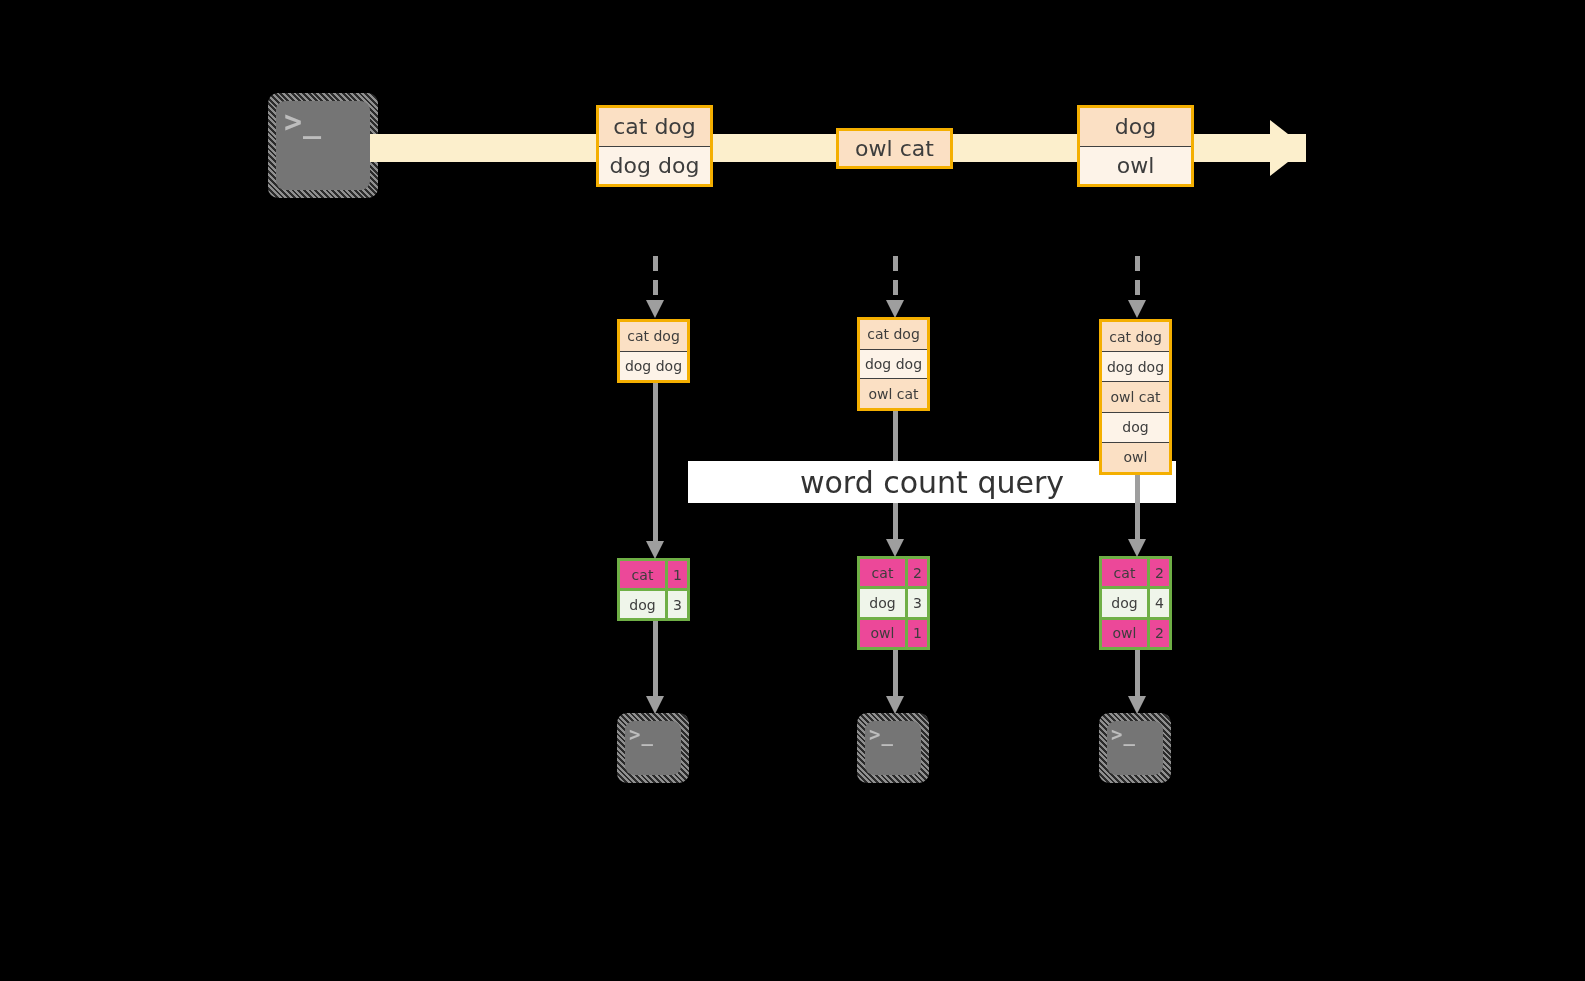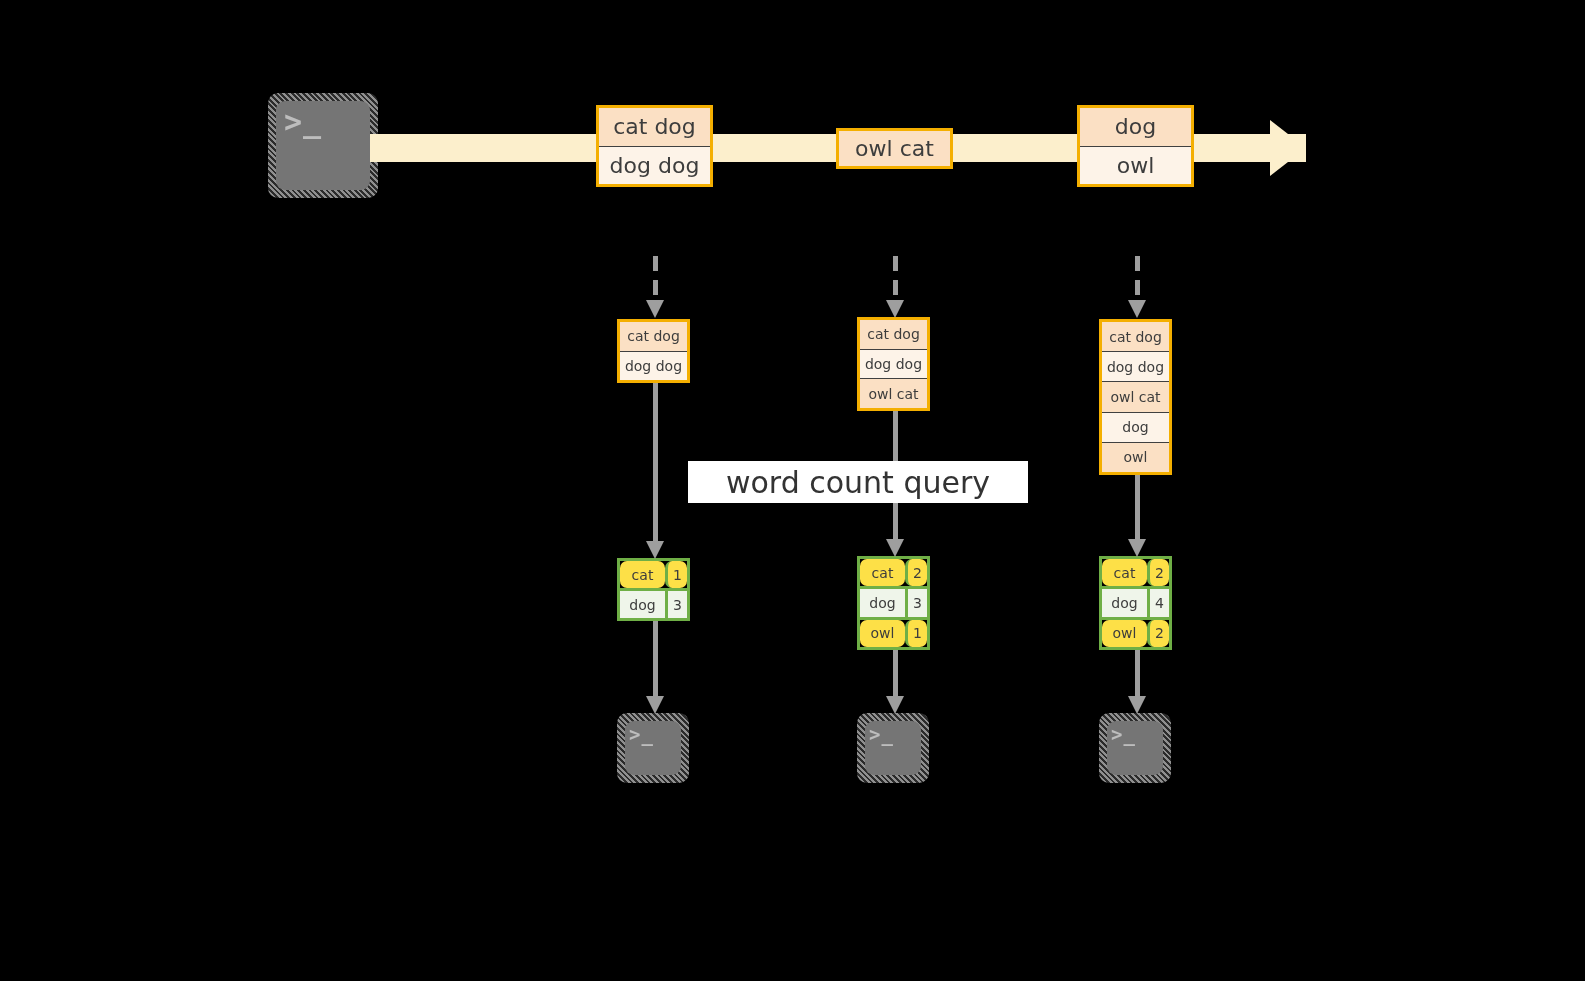--- a/index.html
+++ b/index.html
@@ -91,21 +91,21 @@
     display: flex;
     flex-direction: column;
   }
   .restable .row {
     box-sizing: border-box;
     display: flex;
     flex: 1 1 auto;
   }
   .restable .row + .row { border-top: 3px solid #6FAF46; }
   .restable .row.shade-a .k,
-  .restable .row.shade-a .v { background: #fde047; border-radius: 7px; }
+  .restable .row.shade-a .v { background: #ec4899; }
   .restable .row.shade-b .k,
   .restable .row.shade-b .v { background: #EFF5EA; }
   .restable .k,
   .restable .v {
     box-sizing: border-box;
     display: flex;
     align-items: center;
     justify-content: center;
     color: #3d3d3d;
     white-space: nowrap;
@@ -292,17 +292,17 @@
     <div class="shaft" style="height:46px;"></div>
     <div class="head" style="top:46px;"></div>
   </div>
 
   <div class="terminal small" style="left:1099px; top:713px; width:72px; height:70px;">
     <div class="hatch"></div>
     <div class="face"></div>
     <div class="glyph">&gt;_</div>
   </div>
 
-  <div class="query-band" style="left:688px; top:461px; width:340px; height:42px; font-size:30px; z-index:3;">
+  <div class="query-band" style="left:688px; top:461px; width:488px; height:42px; font-size:30px; z-index:3;">
     <span>word count query</span>
   </div>
 
 </div>
 
 </body></html>

